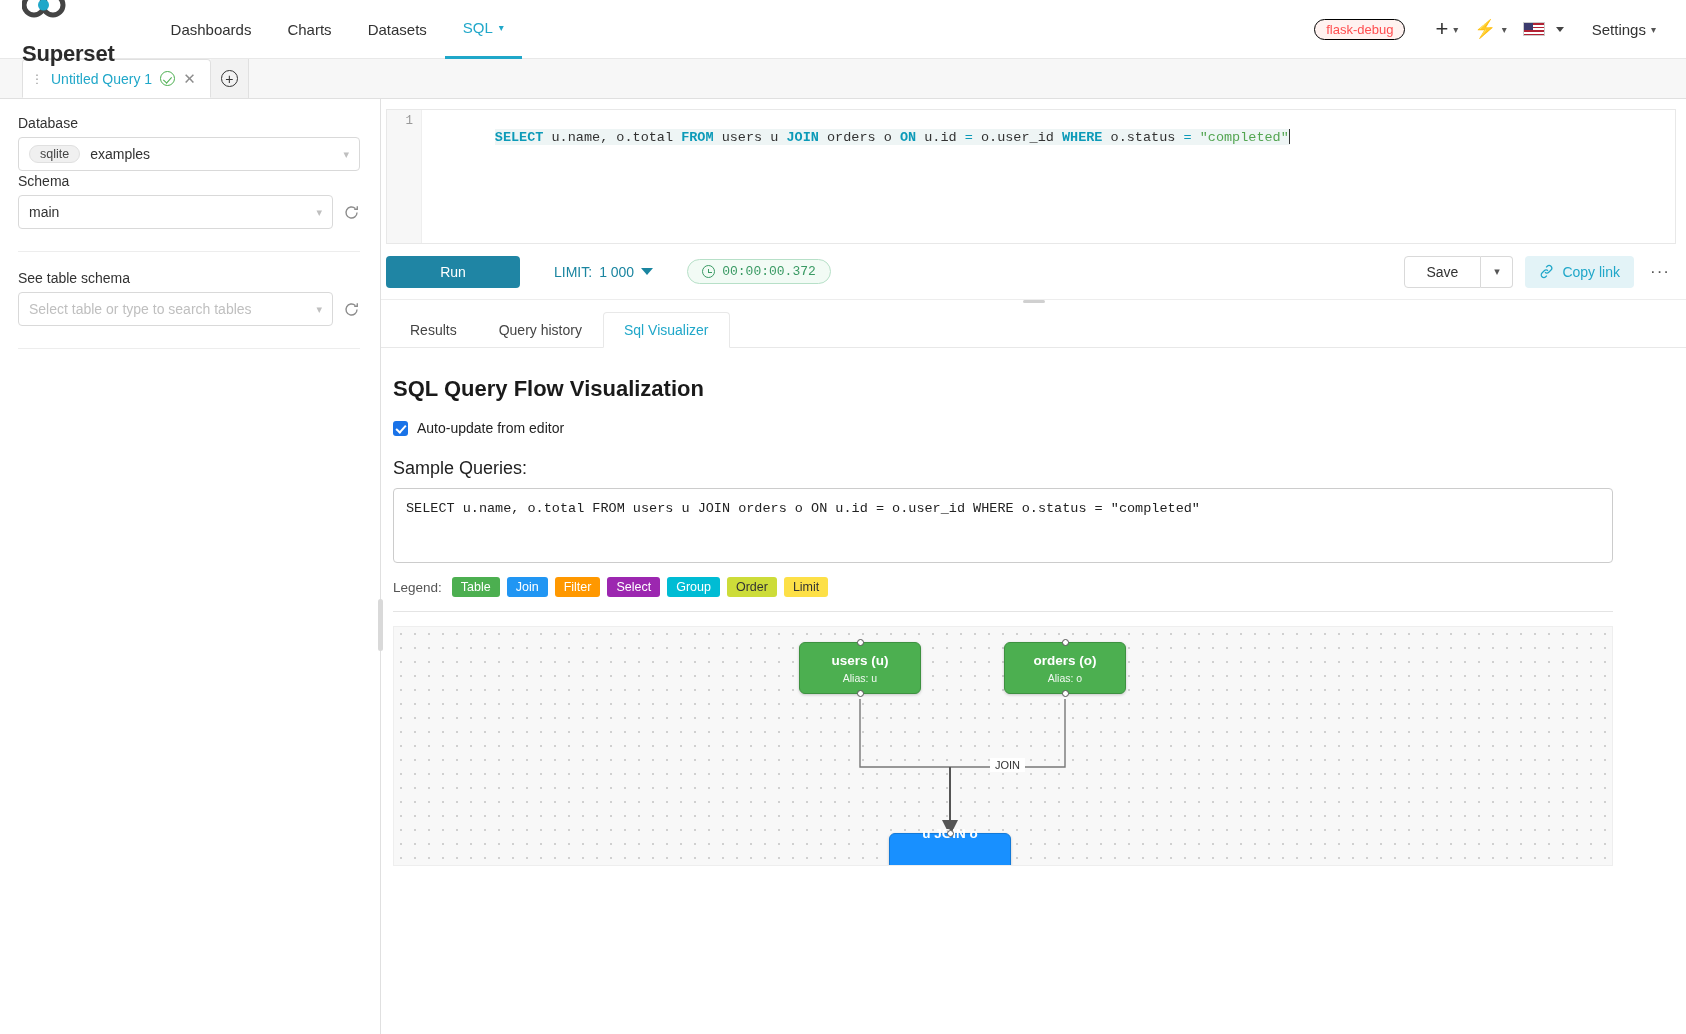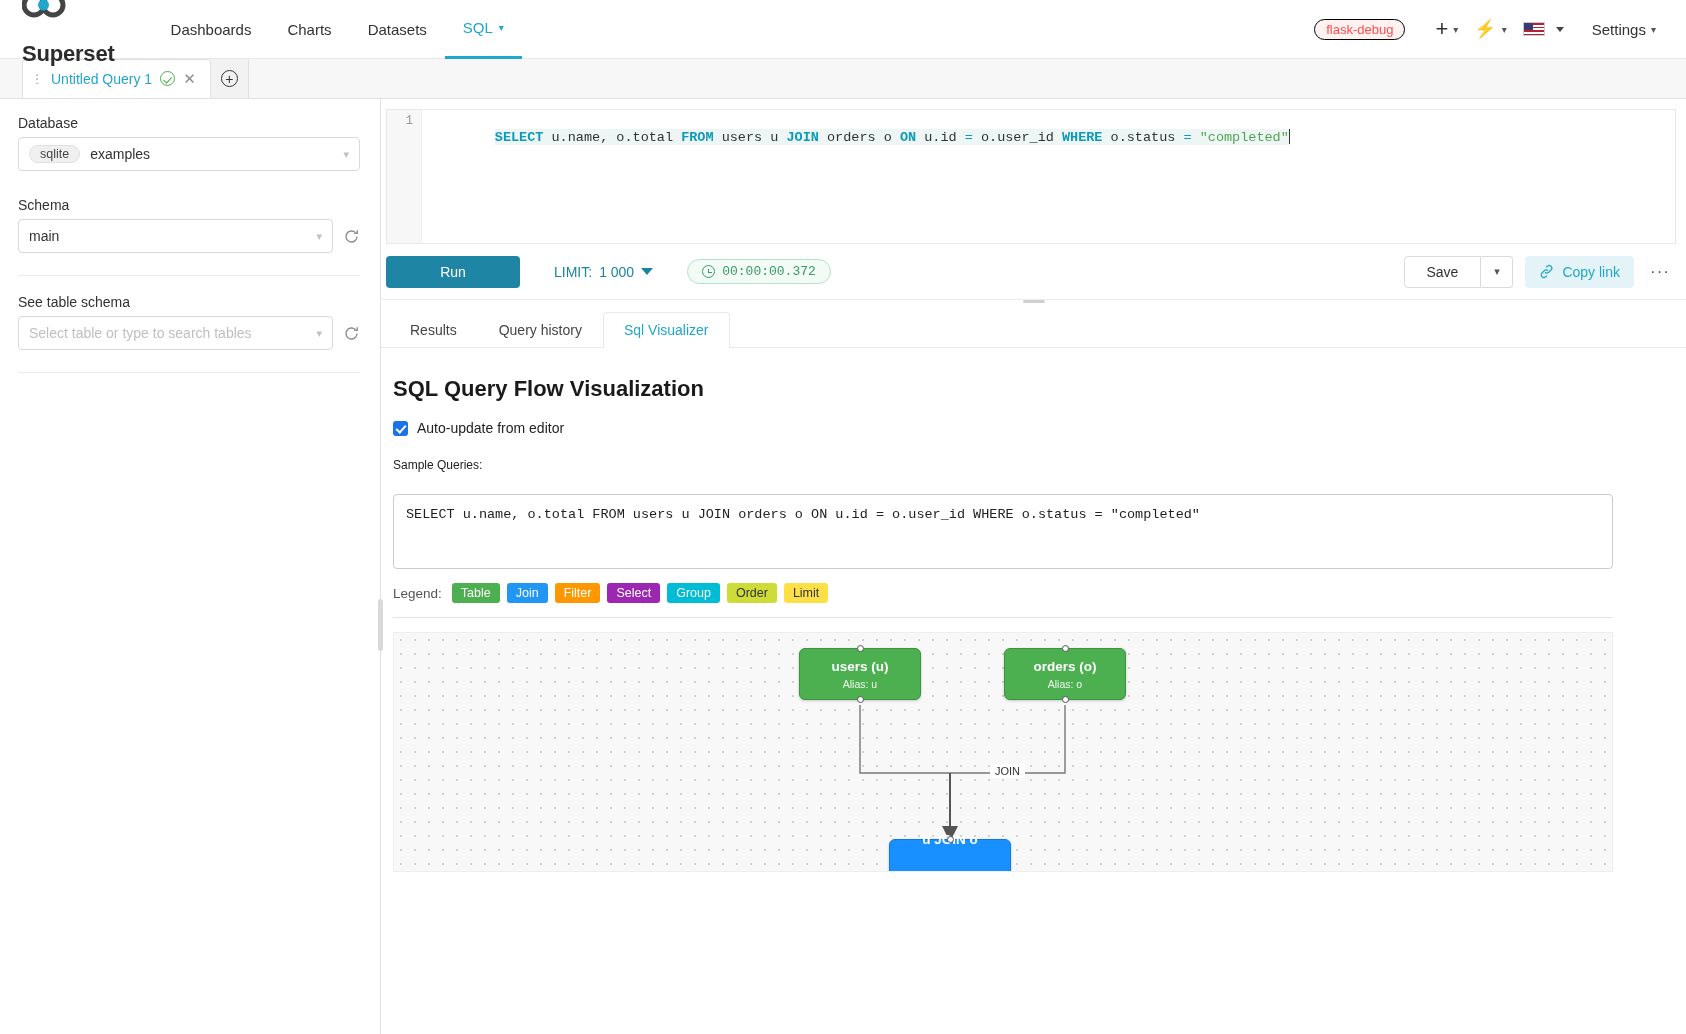--- a/index.html
+++ b/index.html
@@ -99,21 +99,21 @@
     background:#f0f0f0; border:1px solid #e0e0e0; border-radius:11px;
     padding:1px 10px; font-size:12.5px; color:#444;
   }
   .select-value { font-size:14px; color:#323232; }
   .select-placeholder { font-size:14px; color:#bfbfbf; }
   .select-caret { margin-left:auto; color:#bfbfbf; font-size:11px; }
   .row-with-refresh { display:flex; align-items:center; gap:10px; }
   .row-with-refresh .select-box { flex:1; }
   .refresh-icon { color:#8c8c8c; cursor:pointer; display:flex; }
   .hr { border-top:1px solid #ededed; margin:22px 0 18px 0; }
-  .mb18 { margin-bottom:26px; }
+  .mb18 { margin-bottom:2px; }
   .panel-handle {
     position:absolute; right:-3px; top:500px; width:5px; height:52px;
     background:#d9d9d9; border-radius:3px;
   }
 
   
   .right-panel { flex:1; display:flex; flex-direction:column; min-width:0; background:#fff; }
 
   .editor-wrap {
     margin:10px 10px 0 5px; border:1px solid #e8e8e8; background:#fff;
@@ -211,21 +211,21 @@
   .chk-row { display:flex; align-items:center; gap:9px; margin-bottom:22px; }
   .chk {
     width:15px; height:15px; border-radius:3px; background:#1a73e8; position:relative;
     cursor:pointer; display:inline-block;
   }
   .chk::after {
     content:""; position:absolute; left:5px; top:2px; width:4px; height:8px;
     border:solid #fff; border-width:0 2px 2px 0; transform:rotate(42deg);
   }
   .chk-label { font-size:14px; color:#222; }
-  .sample-label { font-size:12px; color:#222; margin-bottom:22px; }
+  .sample-label { font-size:18px; color:#222; margin-bottom:9px; }
   .sample-row { display:flex; gap:8px; margin-bottom:20px; flex-wrap:wrap; }
   .sample-btn {
     background:#f0f0f0; border:1px solid #cfcfcf; border-radius:4px;
     padding:7px 13px; font-size:13.5px; color:#222; cursor:pointer;
     font-family:"Liberation Sans", sans-serif;
   }
   .sql-textarea {
     width:1220px; height:75px; border:1px solid #ccc; border-radius:4px;
     padding:10px 12px; font-family:"Liberation Mono", monospace; font-size:13.5px;
     color:#222; resize:none; display:block; line-height:1.5;

